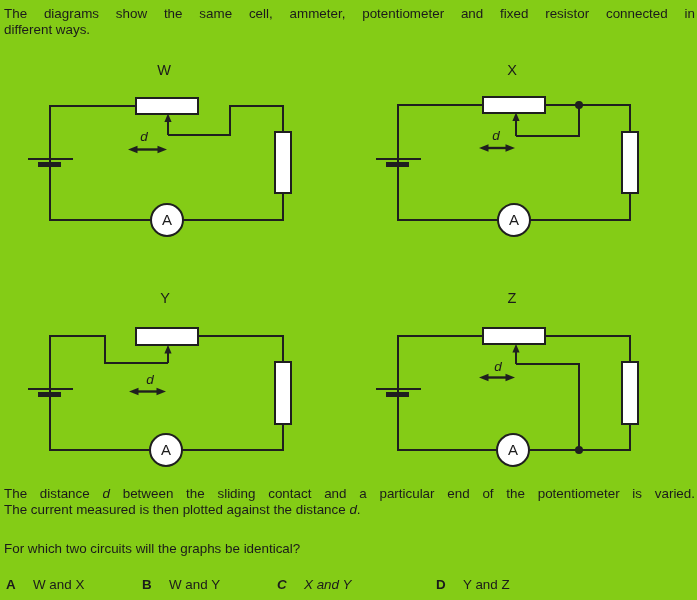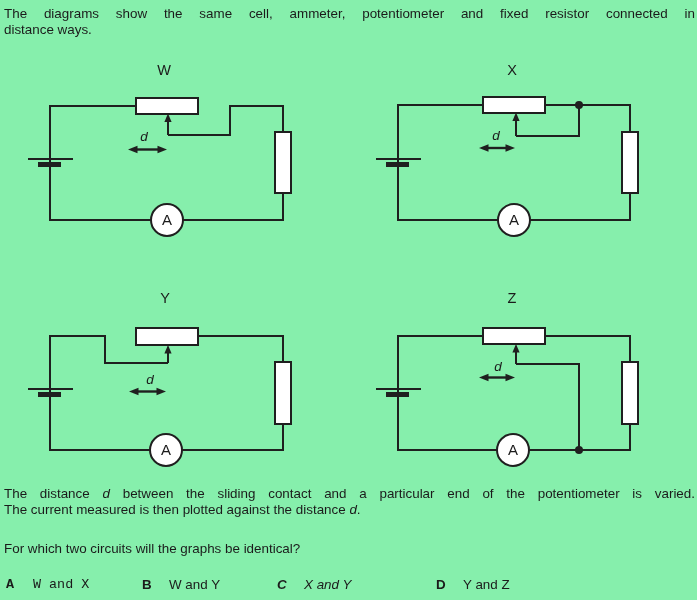--- a/index.html
+++ b/index.html
@@ -1,17 +1,17 @@
 <!DOCTYPE html>
 <html><head>
 <meta charset="utf-8">
 <style>
   html,body{margin:0;padding:0;background:#fff;}
   .page{
-    position:relative;width:697px;height:600px;background:#86efac;overflow:hidden;
+    position:relative;width:697px;height:600px;background:#84cc16;overflow:hidden;
     font-family:"Liberation Sans", sans-serif;color:#1b1b1b;font-size:13.4px;line-height:16px;
   }
   .abs{position:absolute;}
   .jline{text-align:justify;text-align-last:justify;}
   .para{width:691px;left:4px;}
   .diagram-layer{position:absolute;left:0;top:0;width:697px;height:600px;}
   svg text{font-family:"Liberation Sans", sans-serif;fill:#1b1b1b;}
   .circ-label{font-size:14.5px;}
   .amm-label{font-size:15px;}
   .d-label{font-size:13.5px;font-style:italic;}
@@ -19,21 +19,21 @@
   .option{position:absolute;top:0;white-space:nowrap;}
   .option .letter{display:inline-block;width:27px;font-weight:bold;}
 </style>
 </head>
 <body>
 
 <div class="page">
 
   <div class="abs para" style="top:6px;">
     <div class="jline">The diagrams show the same cell, ammeter, potentiometer and fixed resistor connected in</div>
-    <div>distance ways.</div>
+    <div>different ways.</div>
   </div>
 
   <svg class="diagram-layer" viewBox="0 0 697 600">
 
     <g stroke="#1f1f1f" fill="none" stroke-width="2">
       <text x="164" y="74.5" text-anchor="middle" class="circ-label" stroke="none">W</text>
       <path d="M198,106 H50 V220 H283 V106 H230 V135 H168"></path>
       <g>
         <line x1="28" y1="159" x2="73" y2="159" stroke-width="2.2"></line>
         <line x1="38" y1="164.5" x2="61" y2="164.5" stroke-width="5"></line>
@@ -135,19 +135,19 @@
   </svg>
 
   <div class="abs para" style="top:486px;">
     <div class="jline"><span>The distance</span> <i>d</i> <span>between the sliding contact and a particular end of the potentiometer is varied.</span></div>
     <div><span>The current measured is then plotted against the distance</span> <i>d</i><span>.</span></div>
   </div>
 
   <div class="abs" style="left:4px;top:541px;">For which two circuits will the graphs be identical?</div>
 
   <div class="options-row">
-    <div class="option" style="left:6px;font-family:Liberation Mono, monospace;"><span class="letter">A</span><span>W and X</span></div>
+    <div class="option" style="left:6px;"><span class="letter">A</span><span>W and X</span></div>
     <div class="option" style="left:142px;"><span class="letter">B</span><span>W and Y</span></div>
     <div class="option" style="left:277px;font-style:italic;"><span class="letter">C</span><span>X and Y</span></div>
     <div class="option" style="left:436px;"><span class="letter">D</span><span>Y and Z</span></div>
   </div>
 
 </div>
 
 </body></html>

